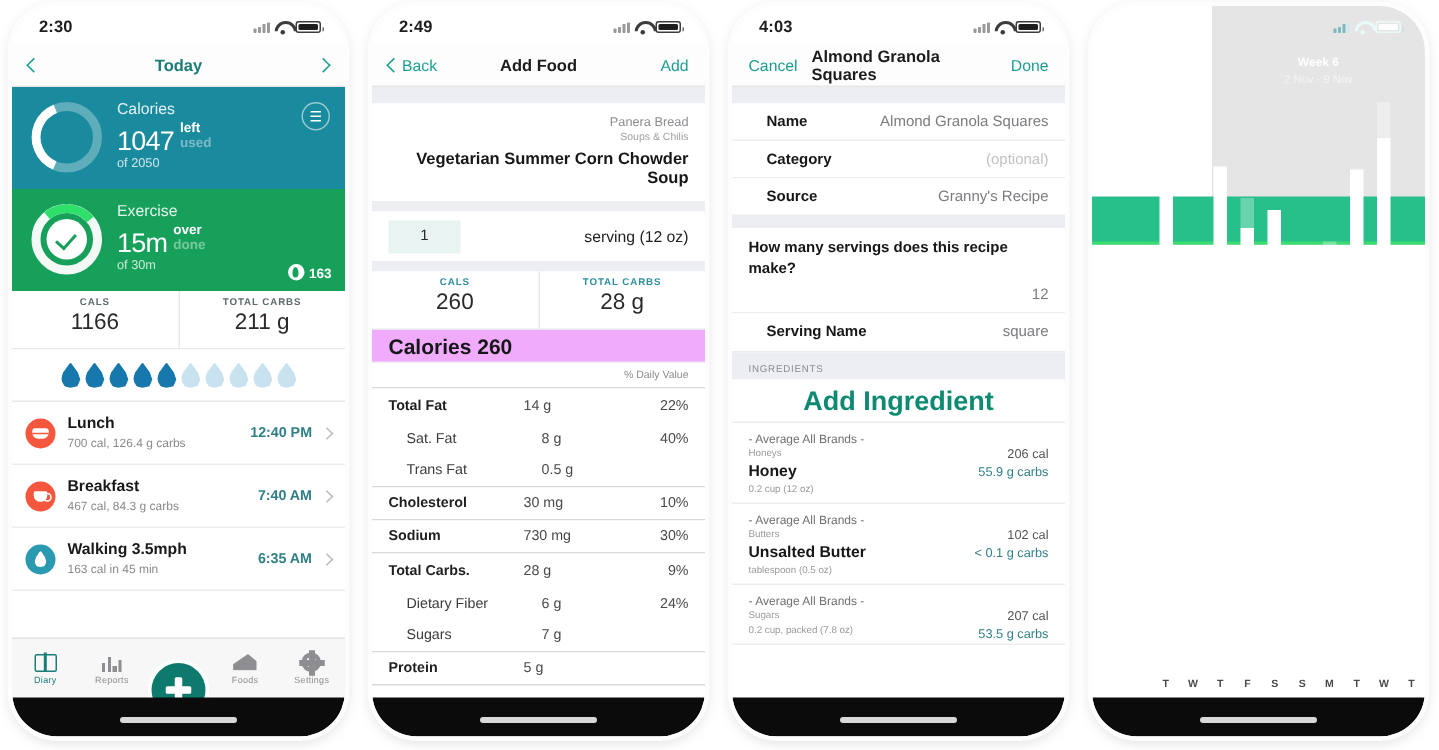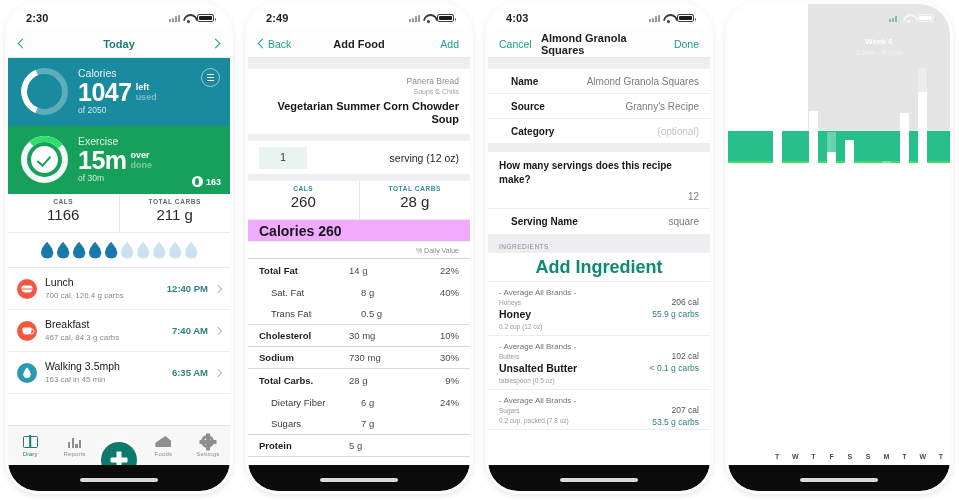--- a/index.html
+++ b/index.html
@@ -69,21 +69,21 @@
   .ring .arc{position:absolute;inset:0;border-radius:50%;border:6px solid #ffffff;box-sizing:border-box;
              clip-path:polygon(0 0,50% 0,50% 50%,0 100%,0 100%);transform:rotate(-22deg);}
   .ring.exring .track{border-color:rgba(255,255,255,.95)}
   .ring.exring .arc{border-color:#2ee06a;clip-path:polygon(0 0,50% 0,50% 50%,0 50%);transform:rotate(50deg);}
   .ring .check{position:absolute;left:10px;top:10px;width:27px;height:27px;border-radius:50%;background:#ffffff;}
   .ring .check:after{content:"";position:absolute;left:9px;top:7px;width:6px;height:11px;
         border-right:2.6px solid #16a05a;border-bottom:2.6px solid #16a05a;transform:rotate(42deg);}
   .pinfo{margin-left:58px;color:#fff;}
   .pinfo .ptitle{font-size:10.5px;color:rgba(255,255,255,.88);line-height:13px;}
   .bigrow{display:flex;align-items:flex-end;gap:4px;line-height:1;}
-  .bignum{font-size:25px;font-weight:700;color:#fff;letter-spacing:-.5px;}
+  .bignum{font-size:18px;font-weight:400;color:#fff;letter-spacing:-.5px;}
   .bigsub{display:flex;flex-direction:column;line-height:10px;padding-bottom:3px;}
   .bigsub .s1{font-size:9px;color:#ffffff;font-weight:600;}
   .bigsub .s2{font-size:9px;color:rgba(255,255,255,.42);font-weight:600;}
   .pof{font-size:8.5px;color:rgba(255,255,255,.78);margin-top:0;}
   .menu-btn{position:absolute;right:10px;top:10px;width:17px;height:17px;border-radius:50%;
      border:1px solid rgba(255,255,255,.55);display:flex;align-items:center;justify-content:center;}
   .menu-btn i{display:block;width:7px;height:1.3px;background:#fff;box-shadow:0 3px 0 #fff,0 -3px 0 #fff;}
   .burn{position:absolute;right:9px;bottom:7px;display:flex;align-items:center;gap:3px;
         font-size:9px;color:#fff;font-weight:600;}
   .burn .dot{width:11px;height:11px;border-radius:50%;background:#fff;position:relative;}
@@ -107,21 +107,21 @@
   .micon{width:20px;height:20px;border-radius:50%;background:#f4573d;margin-right:8px;position:relative;flex:none;}
   .micon.teal{background:#2a9ab0;}
   .micon .g{position:absolute;left:50%;top:50%;transform:translate(-50%,-50%);}
   .g-plate{width:11px;height:7px;border-radius:2px 2px 4px 4px;background:#fff;}
   .g-plate:after{content:"";position:absolute;left:0;top:3px;width:11px;height:1.4px;background:#f4573d;}
   .g-cup{width:9px;height:7px;border-radius:1px 1px 4px 4px;background:#fff;}
   .g-cup:after{content:"";position:absolute;right:-3px;top:1px;width:4px;height:4px;border:1.4px solid #fff;border-radius:50%;}
   .g-flame{width:8px;height:11px;background:#fff;border-radius:50% 50% 50% 50%/62% 62% 38% 38%;
         clip-path:polygon(50% 0,85% 38%,100% 70%,82% 96%,50% 100%,18% 96%,0 70%,15% 38%);}
   .mtxt{flex:1;min-width:0;}
-  .mtitle{font-size:10.5px;font-weight:normal;color:#19191b;line-height:13px;}
+  .mtitle{font-size:10.5px;font-weight:bold;color:#19191b;line-height:13px;}
   .msub{font-size:8px;color:#8a8a8e;line-height:11px;margin-top:1px;}
   .mtime{font-size:9.5px;font-weight:600;color:#2f7f86;margin-right:7px;}
 
   .tabbar{position:absolute;left:0;right:0;bottom:26px;height:39px;background:#f7f7f7;
           border-top:1px solid #e3e3e5;display:flex;align-items:center;z-index:30;}
   .tab{flex:1;text-align:center;position:relative;}
   .tab .tlabel{font-size:6px;color:#8d8d92;margin-top:2px;letter-spacing:.2px;}
   .tab.active .tlabel{color:#1b7d78;}
   .ticon{height:15px;display:flex;align-items:center;justify-content:center;}
   .i-book{width:15px;height:12px;border:1.6px solid #1b7d78;border-radius:1.5px;position:relative;box-sizing:border-box;}
@@ -519,26 +519,26 @@
       </div>
 
       <div class="gapbar"></div>
 
       <div id="recipe-fields">
           <div class="frow">
             <span class="flabel">Name</span>
             <span class="fvalue">Almond Granola Squares</span>
           </div>
           <div class="frow">
+            <span class="flabel">Category</span>
+            <span class="fvalue ph">(optional)</span>
+          </div>
+          <div class="frow">
             <span class="flabel">Source</span>
             <span class="fvalue">Granny's Recipe</span>
-          </div>
-          <div class="frow">
-            <span class="flabel">Category</span>
-            <span class="fvalue ph">(optional)</span>
           </div>
         </div>
 
       <div class="gapbar" style="height:8px"></div>
 
       <div class="qblock">
         <div class="qtext">How many servings does this recipe make?</div>
         <div class="qans">12</div>
       </div>
 

